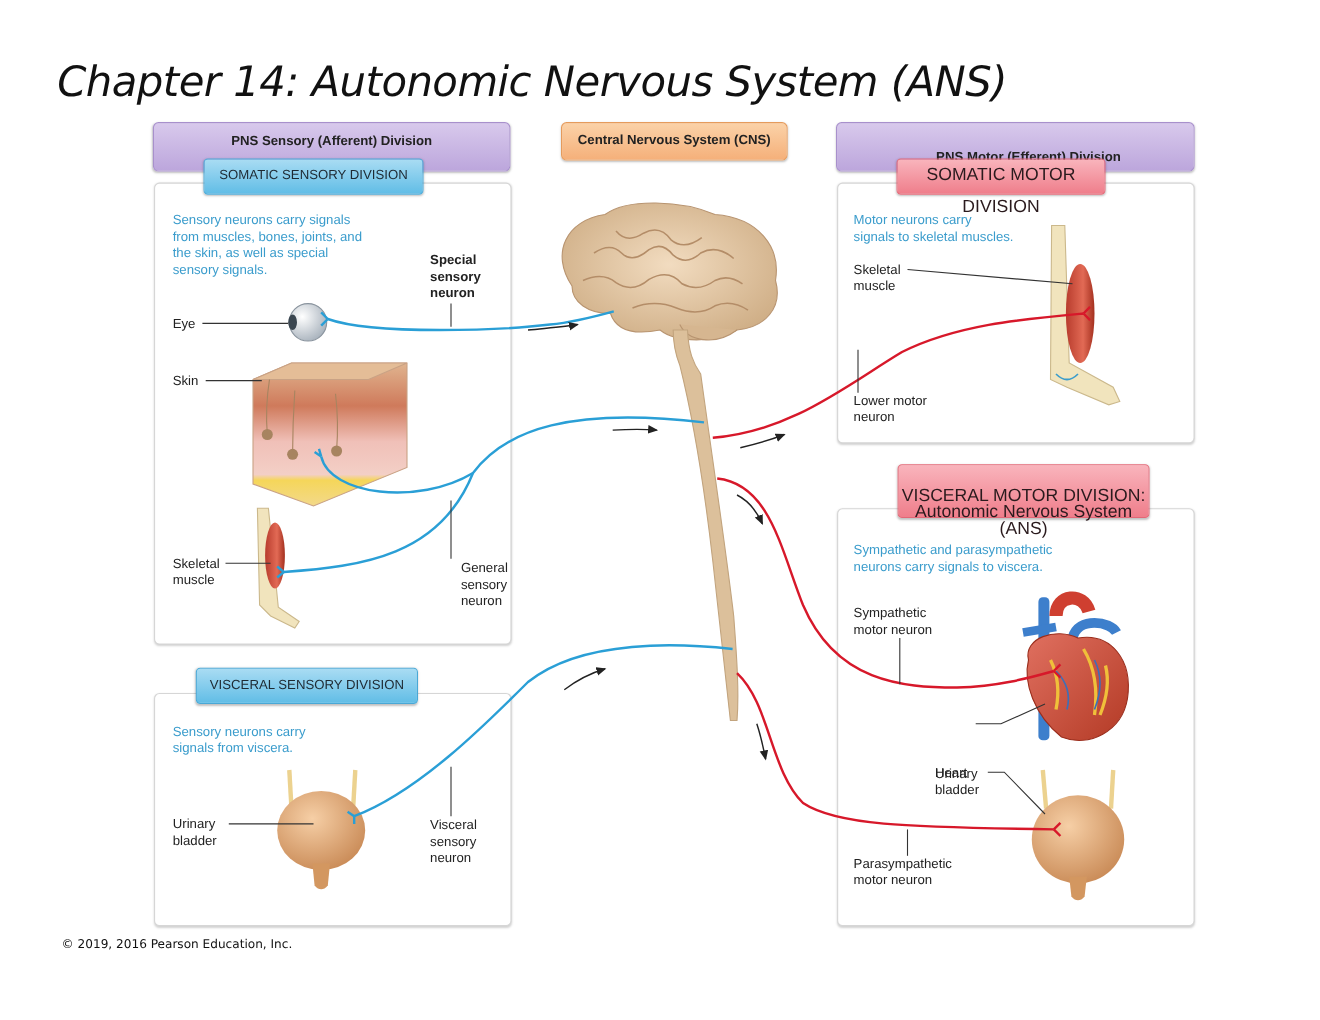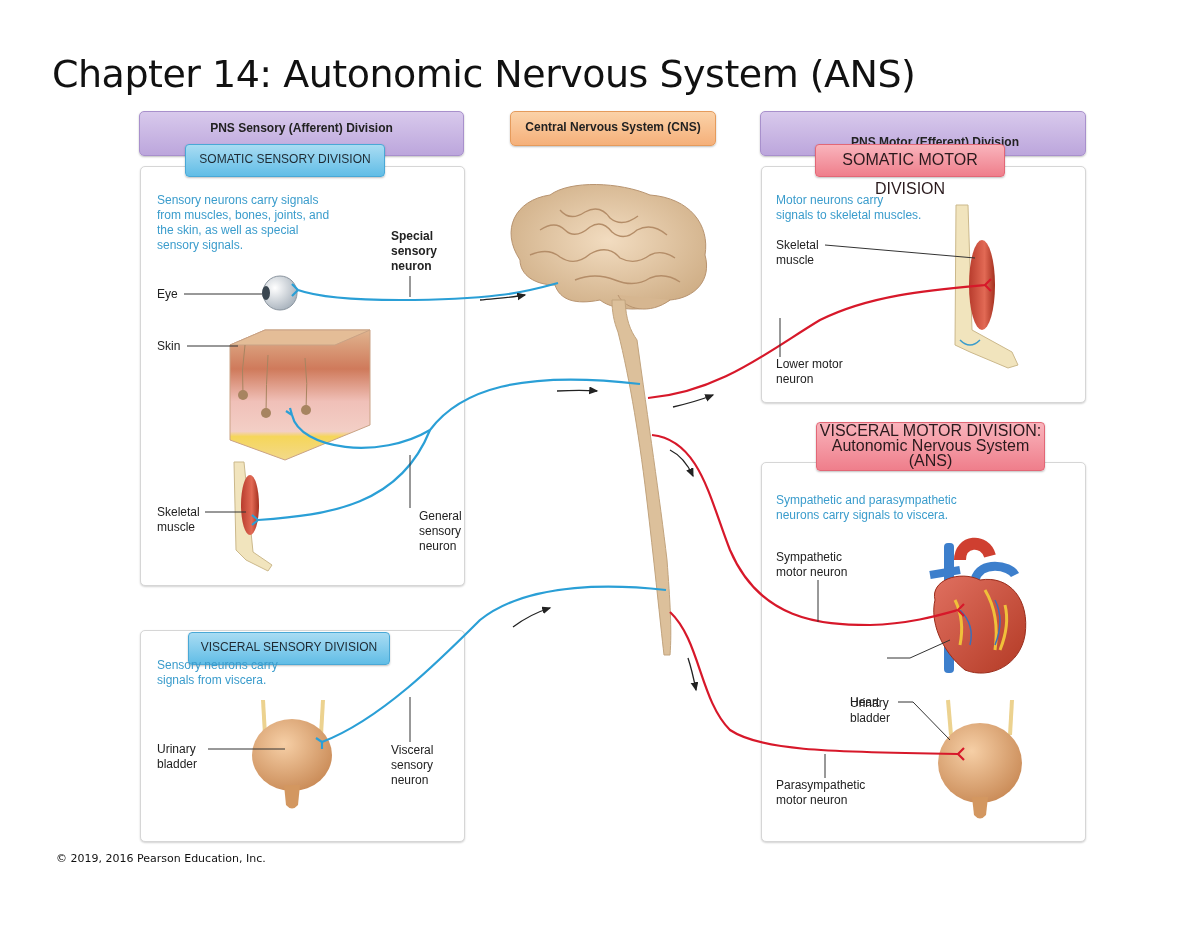--- a/index.html
+++ b/index.html
@@ -1,17 +1,17 @@
 <!DOCTYPE html>
 <html><head>
 <meta charset="utf-8">
 <style>
   html, body { margin:0; padding:0; background:#ffffff; }
   body { width:1200px; height:927px; position:relative; overflow:hidden; font-family:"Liberation Sans", sans-serif; }
-  .title { position:absolute; left:52px; top:52px; font-size:38px; color:#111; font-family:"DejaVu Sans", sans-serif; font-weight:normal; letter-spacing:-0.5px; }
+  .title { position:absolute; left:52px; top:52px; font-size:38px; color:#111; font-family:"DejaVu Sans", sans-serif; font-weight:normal; letter-spacing:-0.5px;font-style:italic; }
   .copyright { position:absolute; left:56px; top:852px; font-size:11px; color:#111; font-family:"DejaVu Sans", sans-serif; }
 
   .panel { position:absolute; background:#fff; border:1px solid #d6d6d6; border-radius:5px; box-shadow:0 1px 2px rgba(0,0,0,0.18); }
   .hdr-purple { position:absolute; background:linear-gradient(#d8c9ec,#bca6dc); border:1px solid #a890cc; border-radius:5px; box-shadow:0 1px 2px rgba(0,0,0,0.25); font-weight:bold; font-size:12px; color:#222; text-align:center; }
   .hdr-orange { position:absolute; background:linear-gradient(#fbd2a8,#f5b07a); border:1px solid #e59b5c; border-radius:5px; box-shadow:0 1px 2px rgba(0,0,0,0.25); font-weight:bold; font-size:12px; color:#222; text-align:center; }
   .tab-blue { position:absolute; background:linear-gradient(#a9dcf3,#61bde6); border:1px solid #49a8d6; border-radius:4px; box-shadow:0 1px 2px rgba(0,0,0,0.25); font-size:12px; color:#1e2a33; text-align:center; }
   .tab-red { position:absolute; background:linear-gradient(#f9b4bc,#ef7e8b); border:1px solid #e26776; border-radius:4px; box-shadow:0 1px 2px rgba(0,0,0,0.25); font-size:16px; color:#2a1a1d; text-align:center; }
 
   .blue-text { position:absolute; color:#3a9ccc; font-size:12px; line-height:15px; }
   .lbl { position:absolute; color:#222; font-size:12px; line-height:15px; }
@@ -37,25 +37,25 @@
 <div class="hdr-purple" style="left:760px;top:111px;width:324px;height:43px;">
   <div style="padding-top:23px;margin-left:24px;">PNS Motor (Efferent) Division</div>
 </div>
 
 <div class="tab-blue" style="left:185px;top:144px;width:198px;height:31px;line-height:29px;">
   <span>SOMATIC SENSORY DIVISION</span>
 </div>
 <div class="tab-red" style="left:815px;top:144px;width:188px;height:31px;line-height:29px;">
   <span>SOMATIC MOTOR DIVISION</span>
 </div>
-<div class="tab-blue" style="left:188px;top:607px;width:200px;height:31px;line-height:29px;margin-top:25px;">
+<div class="tab-blue" style="left:178px;top:607px;width:200px;height:31px;line-height:29px;">
   <span>VISCERAL SENSORY DIVISION</span>
 </div>
 <div class="tab-red" style="left:816px;top:422px;width:227px;height:47px;line-height:15px;">
-  <div style="padding-top:0;">VISCERAL MOTOR DIVISION:</div>
+  <div style="padding-top:20px;">VISCERAL MOTOR DIVISION:</div>
   <div>Autonomic Nervous System (ANS)</div>
 </div>
 
 <svg class="overlay" width="1200" height="927" viewBox="0 0 1200 927">
   <defs>
     <radialGradient id="brainG" cx="50%" cy="45%" r="60%">
       <stop offset="0%" stop-color="#f2dcc0"></stop>
       <stop offset="100%" stop-color="#cfae86"></stop>
     </radialGradient>
     <radialGradient id="bladderG" cx="40%" cy="35%" r="70%">

